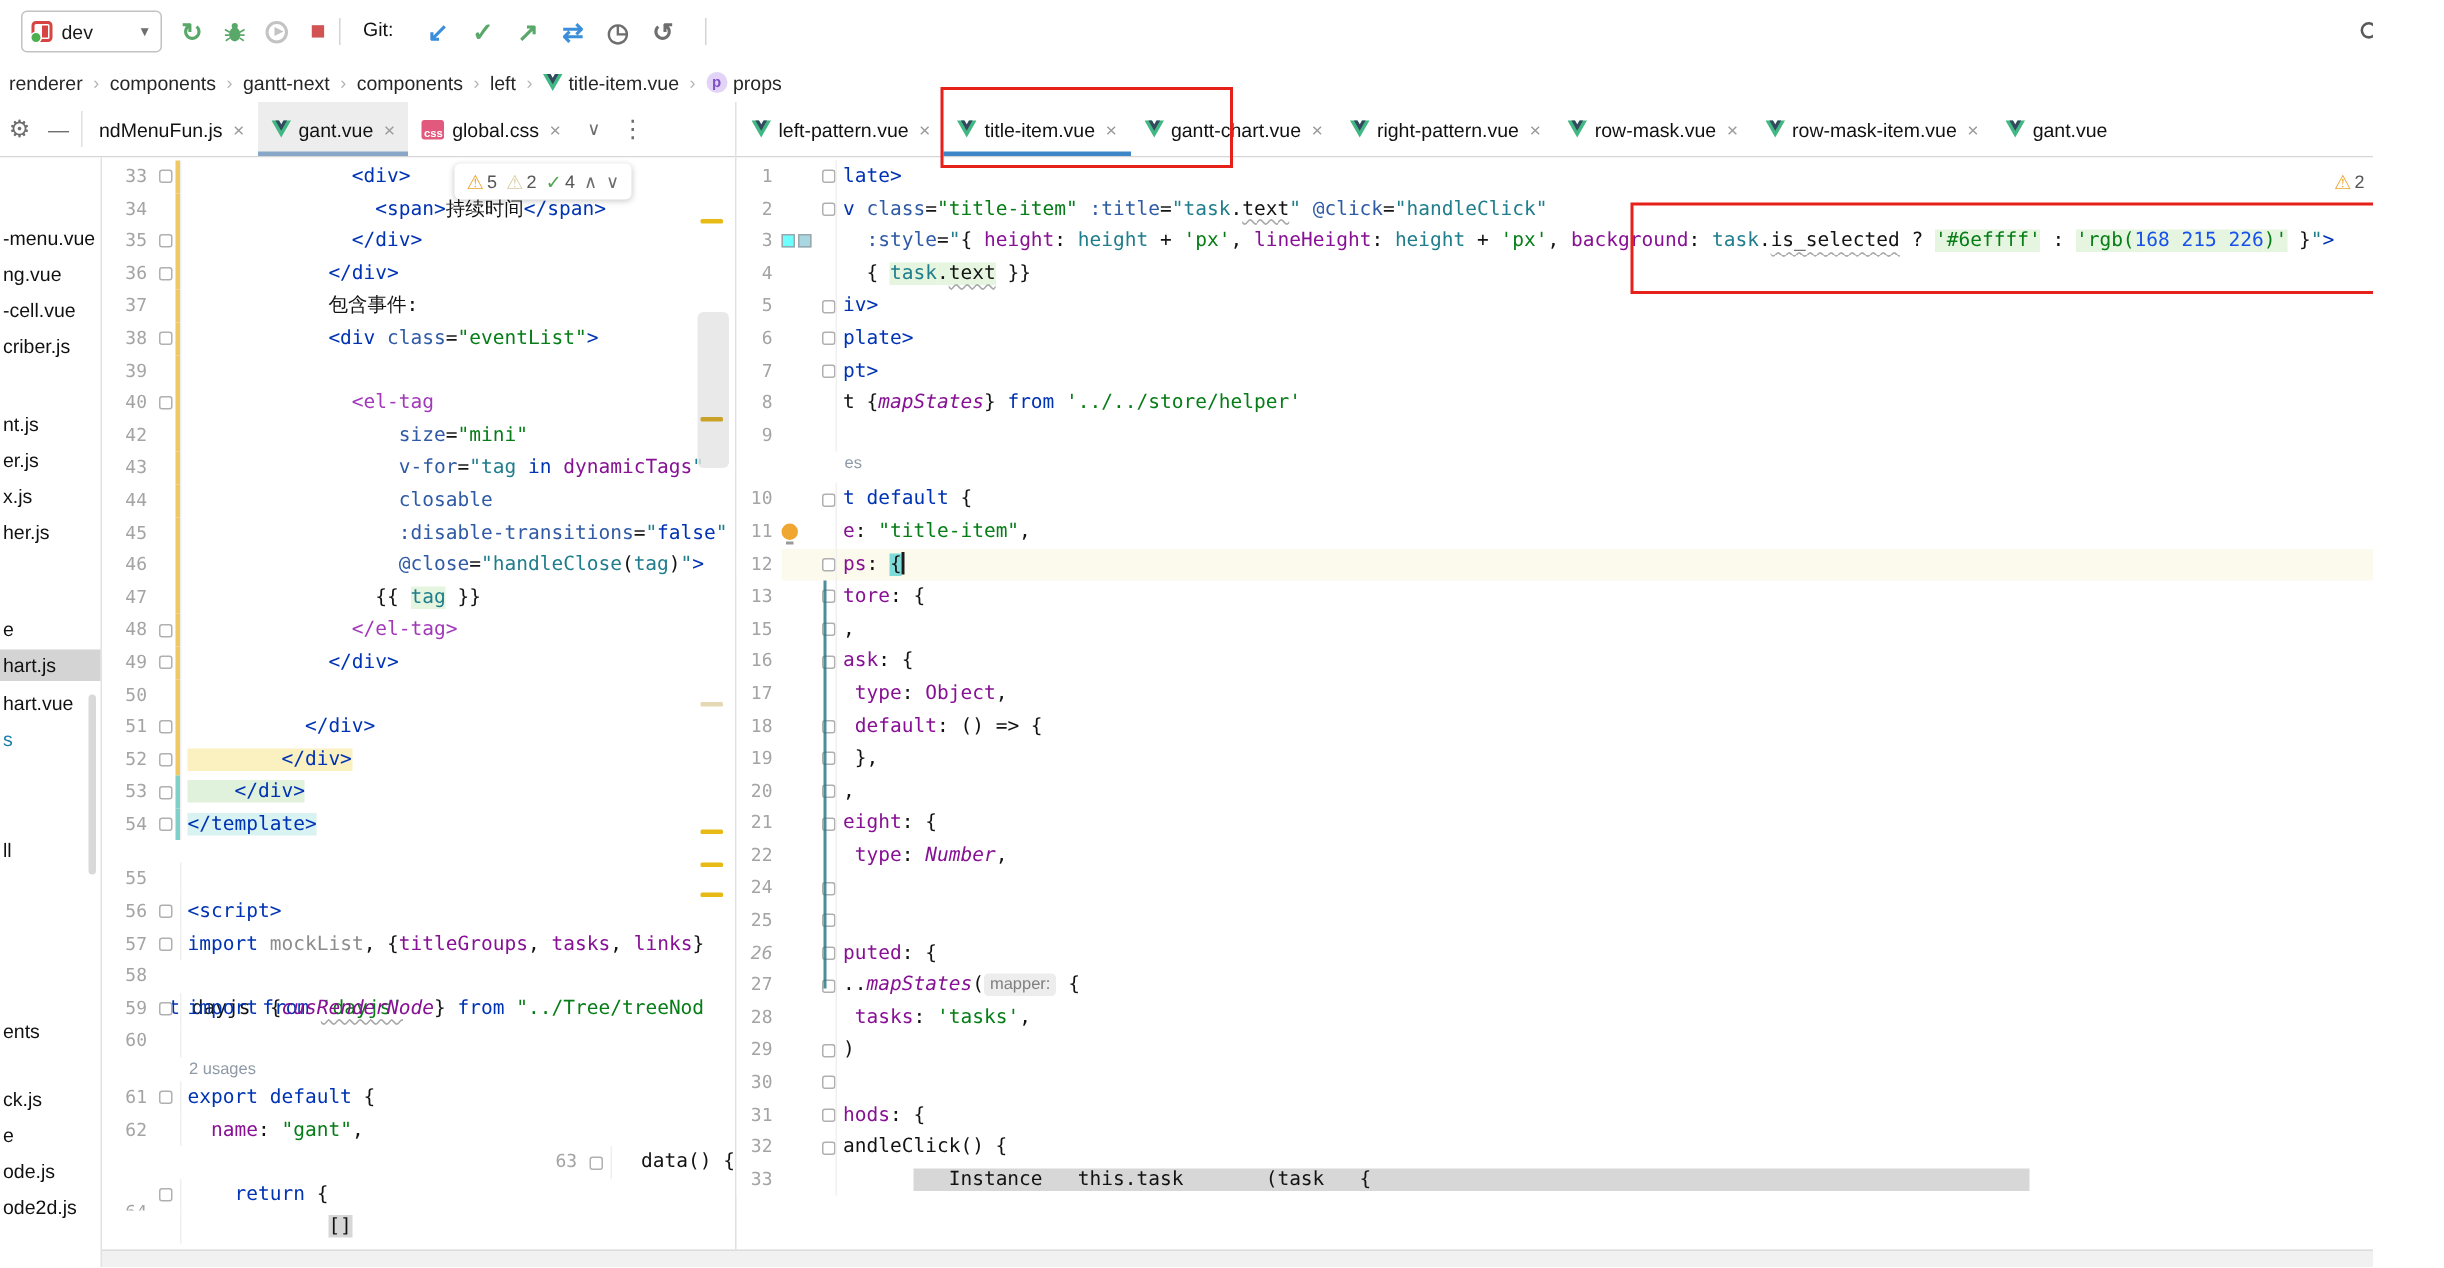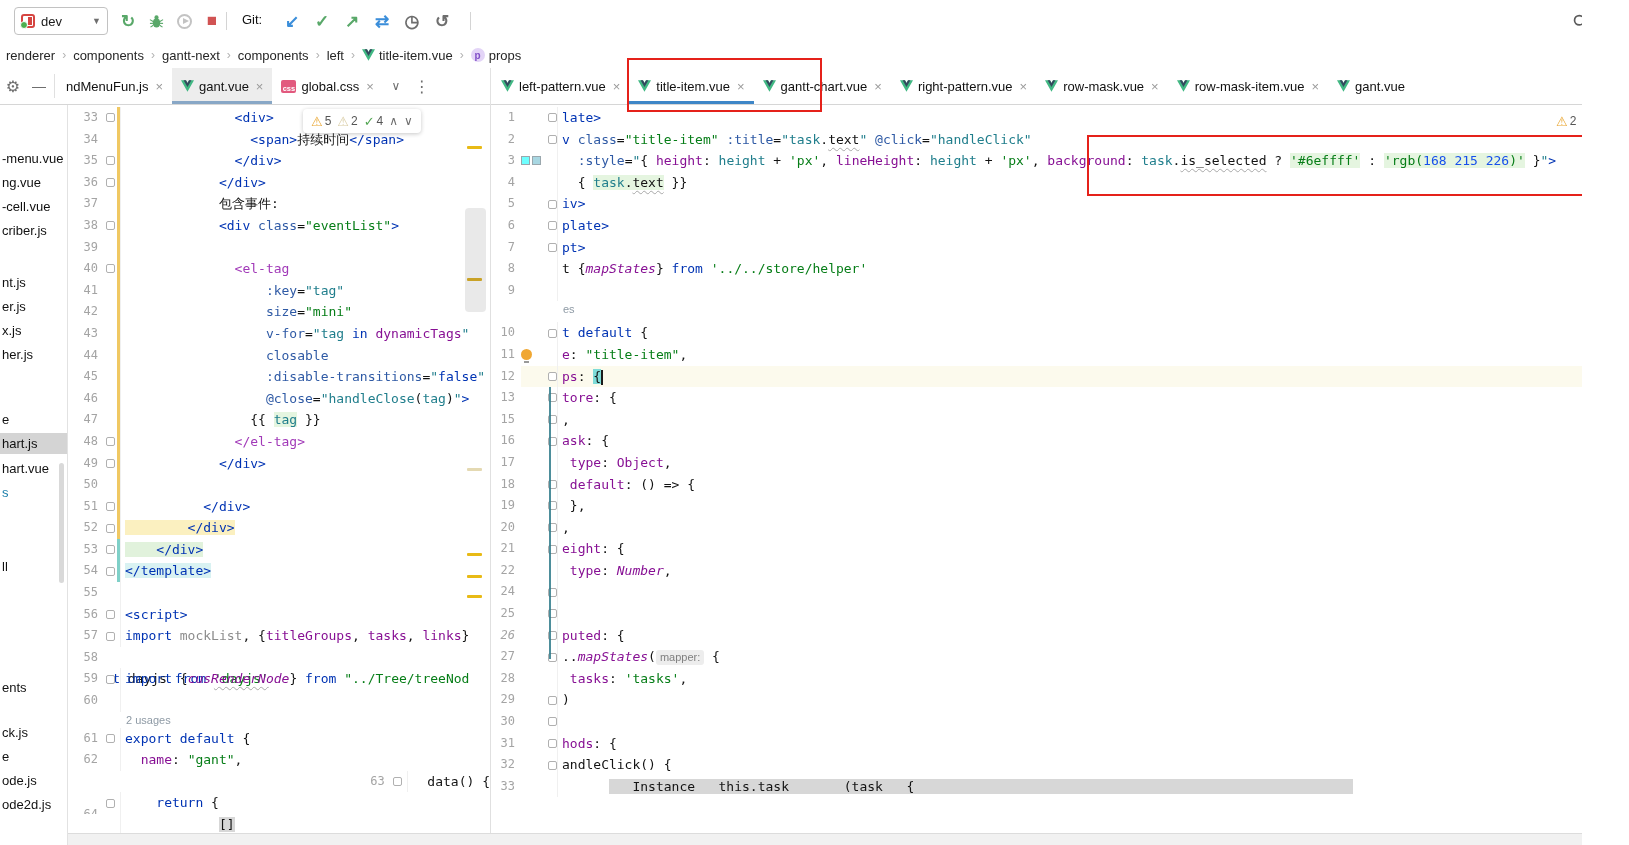--- a/index.html
+++ b/index.html
@@ -336,26 +336,20 @@
       </div>
       <div class="row" style="height: 21.6px;">
         <span class="num" style="width: 30px;">40</span>
         <span class="foldcol" style="width: 13px;">
           <span class="fm"></span>
         </span>
         <span class="vcs vcs-y"></span>
         <span class="code"><span class="c">              &lt;el-tag</span></span>
       </div>
       <div class="row" style="height: 21.6px;">
-        <span class="num" style="width: 30px;">41</span>
-        <span class="foldcol" style="width: 13px;"></span>
-        <span class="vcs vcs-y"></span>
-        <span class="code"><span class="a">                  :key</span><span class="x">=</span><span class="e">"tag"</span></span>
-      </div>
-      <div class="row" style="height: 21.6px;">
         <span class="num" style="width: 30px;">42</span>
         <span class="foldcol" style="width: 13px;"></span>
         <span class="vcs vcs-y"></span>
         <span class="code"><span class="a">                  size</span><span class="x">=</span><span class="s">"mini"</span></span>
       </div>
       <div class="row" style="height: 21.6px;">
         <span class="num" style="width: 30px; text-align: right;">43</span>
         <span class="foldcol" style="width: 13px;"></span>
         <span class="vcs vcs-y"></span>
         <span class="code"><span class="a">                  v-for</span><span class="x">=</span><span class="e">"</span><span class="e">tag</span><span class="k"> in </span><span class="p">dynamicTags</span><span class="e">"</span></span>
@@ -431,21 +425,21 @@
         <span class="code"><span class="t hgr">    &lt;/div&gt;</span></span>
       </div>
       <div class="row" style="height: 21.6px;">
         <span class="num" style="width: 30px;">54</span>
         <span class="foldcol" style="width: 13px;">
           <span class="fm"></span>
         </span>
         <span class="vcs vcs-g"></span>
         <span class="code"><span class="t hc">&lt;/template&gt;</span></span>
       </div>
-      <div class="row" style="height: 21.6px;">
+      <div class="row" style="height: 21.6px; margin-top: 15px;">
         <span class="num" style="width: 30px;">55</span>
         <span class="foldcol" style="width: 13px;"></span>
         <span class="vcs"></span>
         <span class="code"></span>
       </div>
       <div class="row" style="height: 21.6px;">
         <span class="num" style="width: 30px;">56</span>
         <span class="foldcol" style="width: 13px;">
           <span class="fm"></span>
         </span>

